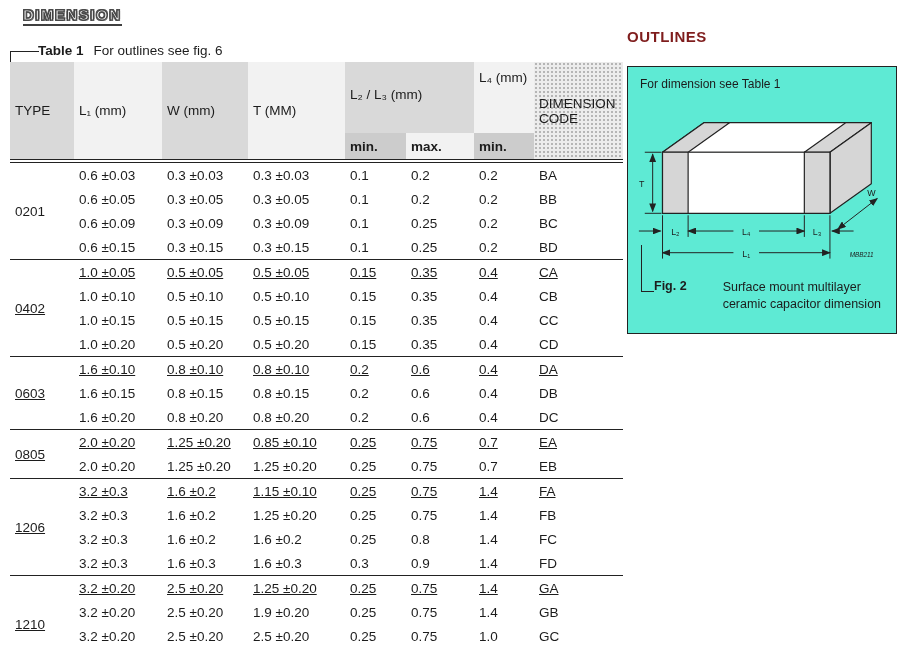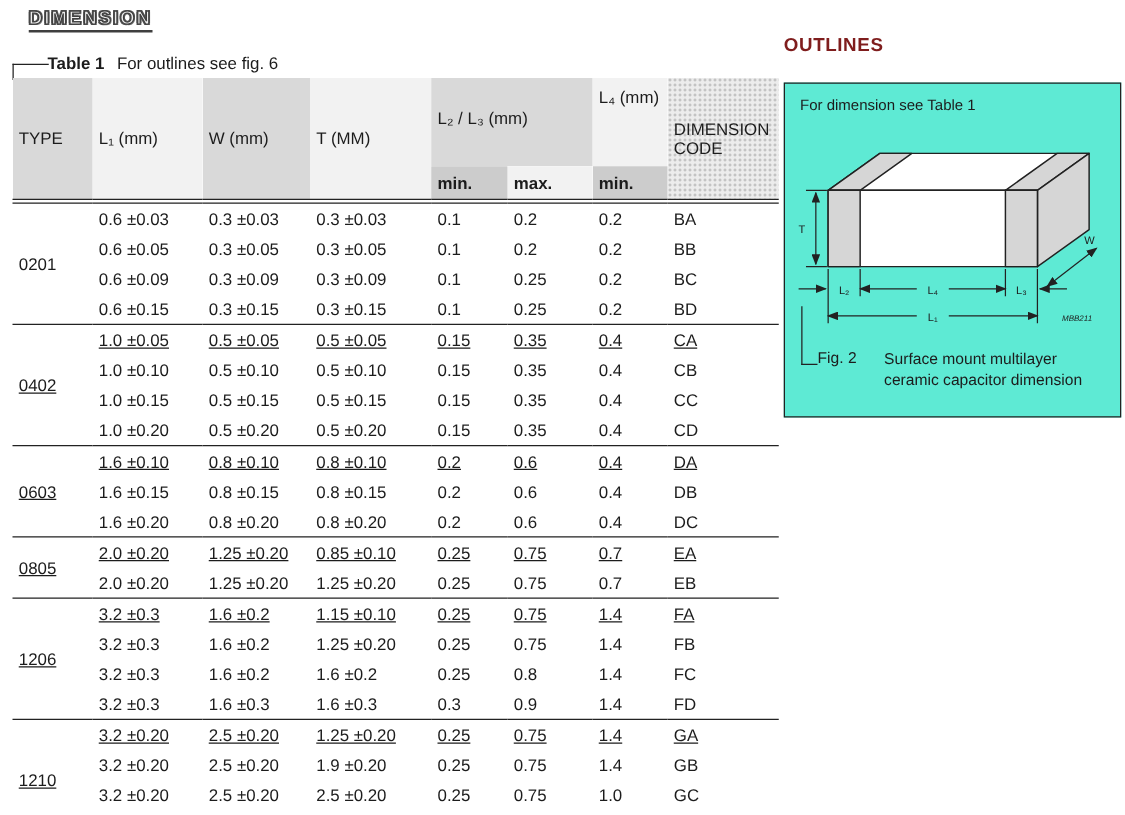--- a/index.html
+++ b/index.html
@@ -60,22 +60,22 @@
     position:absolute;left:627px;top:66px;width:268px;height:266px;
     border:1.5px solid #222;background:#5eead4;
   }
   .outlines-note{position:absolute;left:12px;top:10px;font-size:12px;}
   .figure-wrap{position:absolute;left:3px;top:36px;}
   .caption-bracket{
     position:absolute;left:13px;top:178px;width:12px;height:46px;
     border-left:1.5px solid #222;border-bottom:1.5px solid #222;
   }
   .figure-caption{position:absolute;left:26px;top:212px;display:flex;font-size:12.5px;}
-  .figure-caption .cap-label{font-weight:400;margin-right:22px;white-space:nowrap;text-align:center;}
-  .figure-caption .cap-text{width:168px;line-height:1.35;}
+  .figure-caption .cap-label{font-weight:700;margin-right:12px;white-space:nowrap;text-align:center;}
+  .figure-caption .cap-text{width:168px;line-height:1.35;margin-left:24px;}
   svg text{font-family:"Liberation Sans","DejaVu Sans",sans-serif;fill:#1c1c1c;}
 </style>
 </head>
 <body>
 
 <div class="page-title">DIMENSION</div>
 
 <div class="label-bracket"></div>
 <div class="table-label-row">
   <span class="tlabel">Table 1</span><span>For outlines see fig. 6</span>

